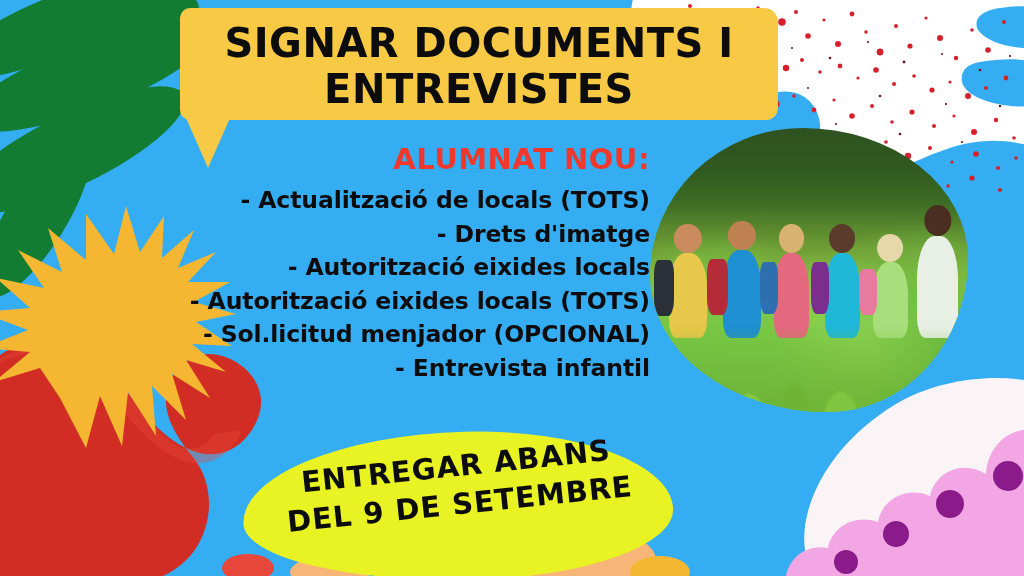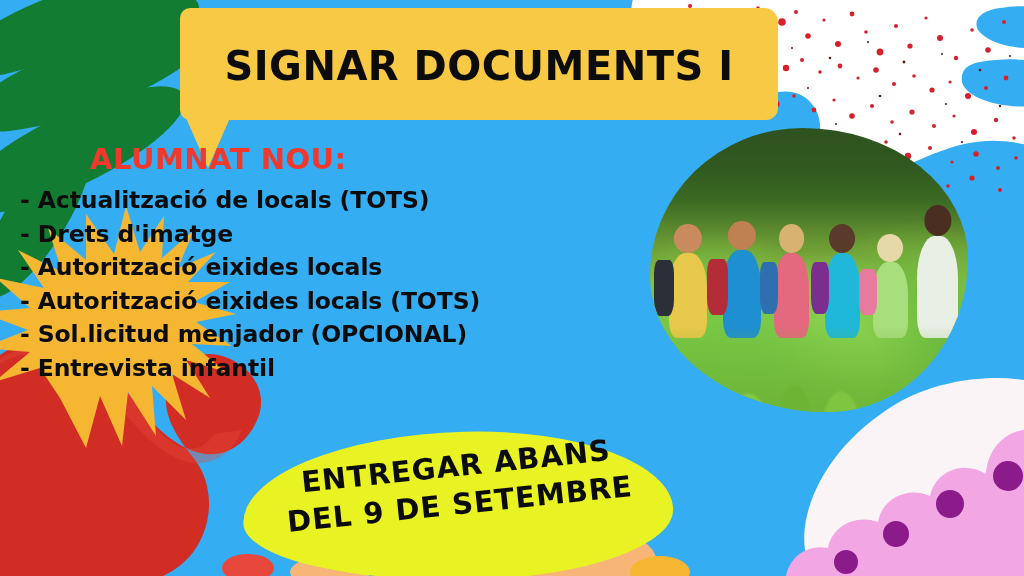--- a/index.html
+++ b/index.html
@@ -128,21 +128,21 @@
     filter: blur(1.2px);
   }
 
   
   #body-block {
     position: absolute;
     left: 20px;
     top: 142px;
     width: 630px;
     z-index: 9;
-    text-align: left;
+    text-align: right;
   }
   #subtitle {
     color: #F0392C;
     font-family: "DejaVu Sans", sans-serif;
     font-weight: bold;
     font-size: 29px;
     letter-spacing: 0.5px;
     margin: 0 0 8px 0;
     padding-left: 70px;
   }
@@ -340,20 +340,21 @@
         <div class="head" style="top:-30%;width:66%;height:30%;background:#4A2E22;"></div>
       </div>
       <div class="grassfront"></div>
     </div>
   </div>
 
   <div id="title-banner"></div>
   <div id="title-banner-tail"></div>
   <div id="title-text">
     <span class="tline">SIGNAR DOCUMENTS I</span>
+    <span class="tline">ENTREVISTES</span>
   </div>
 
   <svg class="layer" id="fg-svg" viewBox="0 0 1024 576" preserveAspectRatio="none" style="z-index:4;">
 
     <path fill="#D12D24" d="M-10,364 C22,330 74,336 104,366 C136,398 150,430 186,448
              C218,464 246,448 258,418 C268,392 252,368 228,358
              C200,346 176,362 168,386 C160,412 176,436 192,456
              C214,482 214,520 196,548 C182,570 156,582 130,586
              L-10,586 Z"></path>
     <path fill="#E8473C" opacity="0.35" d="M-10,372 C18,344 66,350 92,376 C124,408 140,440 176,458

